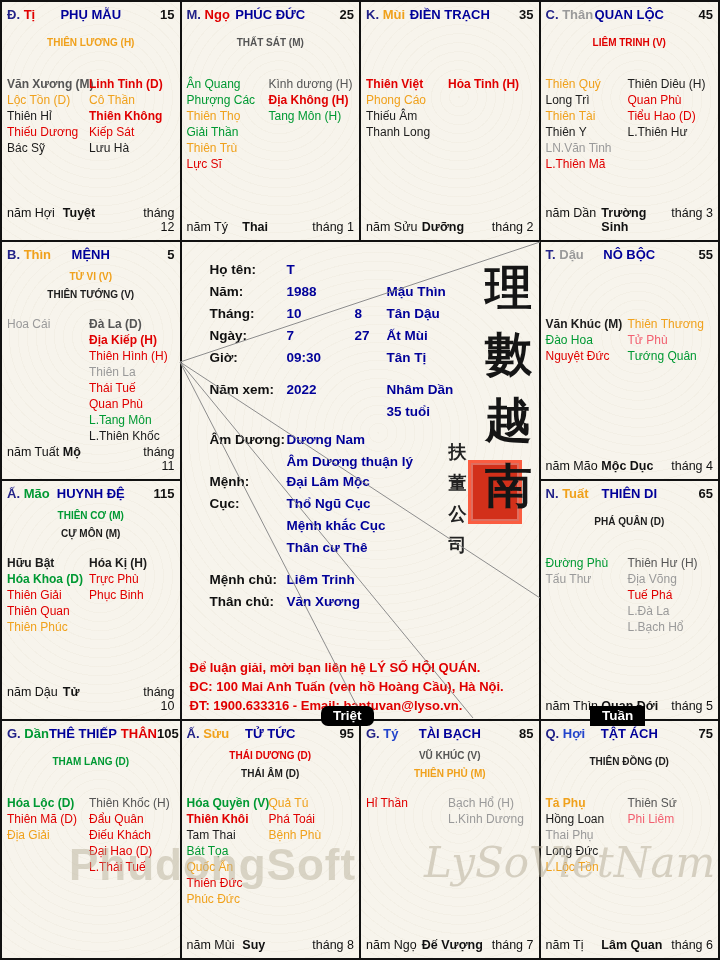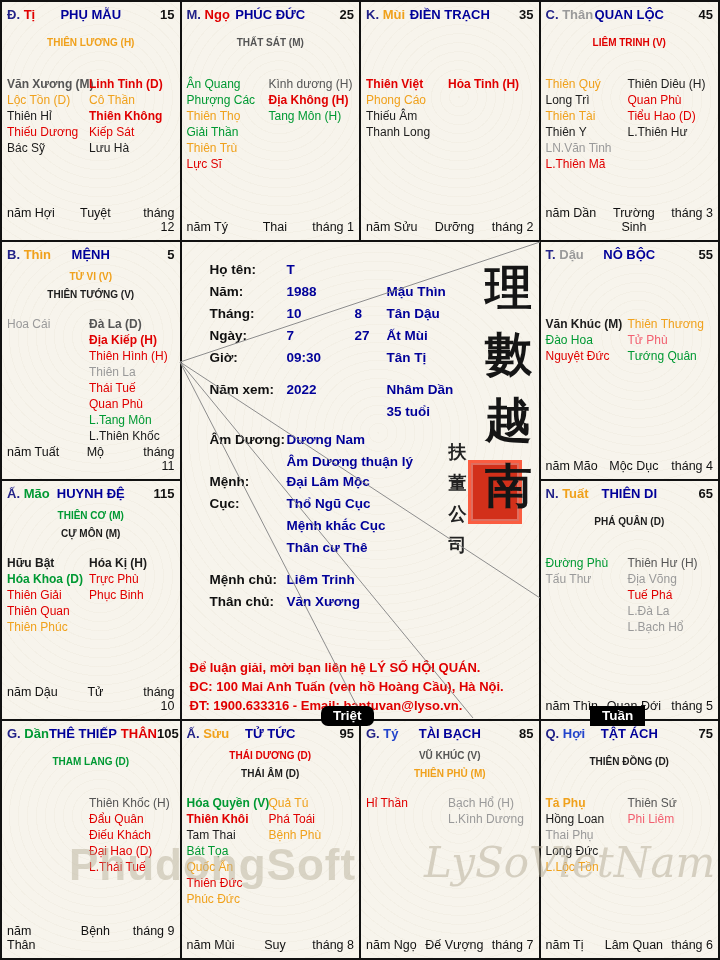--- a/index.html
+++ b/index.html
@@ -18,21 +18,21 @@
   .pextra{color:#e00000;margin-left:4px;}
   .pextra:empty{display:none;}
   .num{flex:1;text-align:right;color:#111;}
   .mains{position:absolute;left:0;right:0;text-align:center;font-weight:bold;font-size:10px;line-height:18px;white-space:nowrap;}
   .scol{position:absolute;font-size:12px;line-height:16px;white-space:nowrap;}
   .scol-l{left:5px;top:74px;}
   .scol-r{left:87px;top:74px;}
   .star.b{font-weight:bold;}
   .cell-footer{position:absolute;left:5px;right:5px;bottom:6px;display:flex;font-size:12.5px;color:#111;}
   .f-nam{flex:1.2;text-align:left;}
-  .f-van{flex:1.4;text-align:center;font-weight:normal;}
+  .f-van{flex:1.4;font-weight:bold;}
   .f-thang{flex:1;text-align:right;}
   #center{grid-row:2 / span 2;grid-column:2 / span 2;padding-left:9px;}
   .ci{position:absolute;font-size:13.5px;font-weight:bold;white-space:nowrap;}
   .lbl{color:#101010;}
   .val{color:#000099;}
   .contact{position:absolute;left:8px;color:#e00000;font-weight:bold;font-size:13px;white-space:nowrap;}
   #callig{position:absolute;left:298px;top:14px;width:58px;text-align:center;z-index:2;
           font-family:"DejaVu Serif",serif;font-weight:bold;font-size:47px;color:#151515;}
   #callig span{display:block;height:66px;line-height:64px;}
   #smallchars{position:absolute;left:263px;top:194px;width:26px;text-align:center;z-index:2;
@@ -322,32 +322,32 @@
   </div>
       <div class="cell" style="grid-area: 4 / 1;">
     <div class="cell-header">
       <span class="canchi"><span class="can">G.</span> <span class="chi" style="color: rgb(0, 153, 51);">Dần</span></span>
       <span class="palace"><span class="pname">THÊ THIẾP</span><span class="pextra">THÂN</span></span>
       <span class="num">105</span>
     </div>
     <div class="mains" style="top: 32px;">
           <div style="color: rgb(0, 153, 51);">THAM LANG (D)</div>
         </div>
+    <div class="scol scol-l">
+          <div class="star b" style="color: rgb(0, 153, 51);">Hóa Lộc (D)</div>
+          <div class="star" style="color: rgb(224, 0, 0);">Thiên Mã (D)</div>
+          <div class="star" style="color: rgb(240, 161, 28);">Địa Giải</div>
+        </div>
     <div class="scol scol-r">
           <div class="star" style="color: rgb(85, 85, 85);">Thiên Khốc (H)</div>
           <div class="star" style="color: rgb(224, 0, 0);">Đẩu Quân</div>
           <div class="star" style="color: rgb(224, 0, 0);">Điếu Khách</div>
           <div class="star" style="color: rgb(224, 0, 0);">Đại Hao (D)</div>
           <div class="star" style="color: rgb(224, 0, 0);">L.Thái Tuế</div>
         </div>
-    <div class="cell-footer">
-      <span class="f-nam">năm Thân</span>
-      <span class="f-van">Bệnh</span>
-      <span class="f-thang">tháng 9</span>
-    </div>
   </div>
       <div class="cell" style="grid-area: 4 / 2;">
     <div class="cell-header">
       <span class="canchi"><span class="can">Ấ.</span> <span class="chi" style="color: rgb(240, 161, 28);">Sửu</span></span>
       <span class="palace"><span class="pname">TỬ TỨC</span></span>
       <span class="num">95</span>
     </div>
     <div class="mains" style="top: 26px;">
           <div style="color: rgb(224, 0, 0);">THÁI DƯƠNG (D)</div>
           <div style="color: rgb(28, 28, 28);">THÁI ÂM (D)</div>

